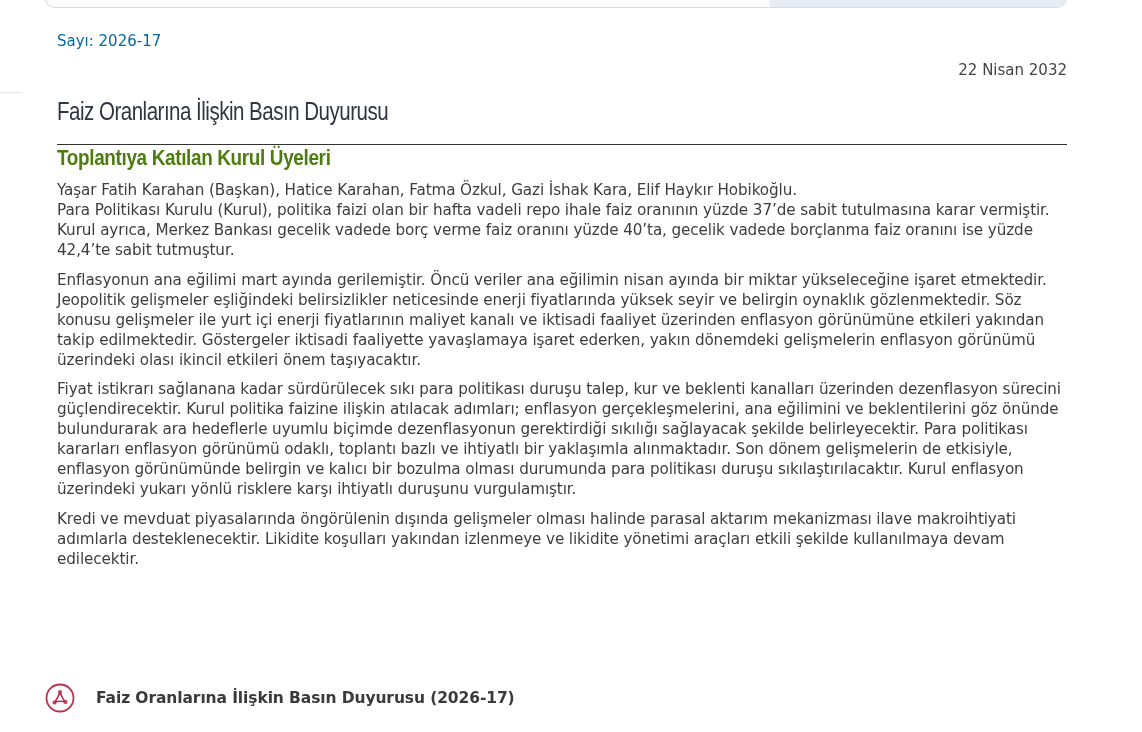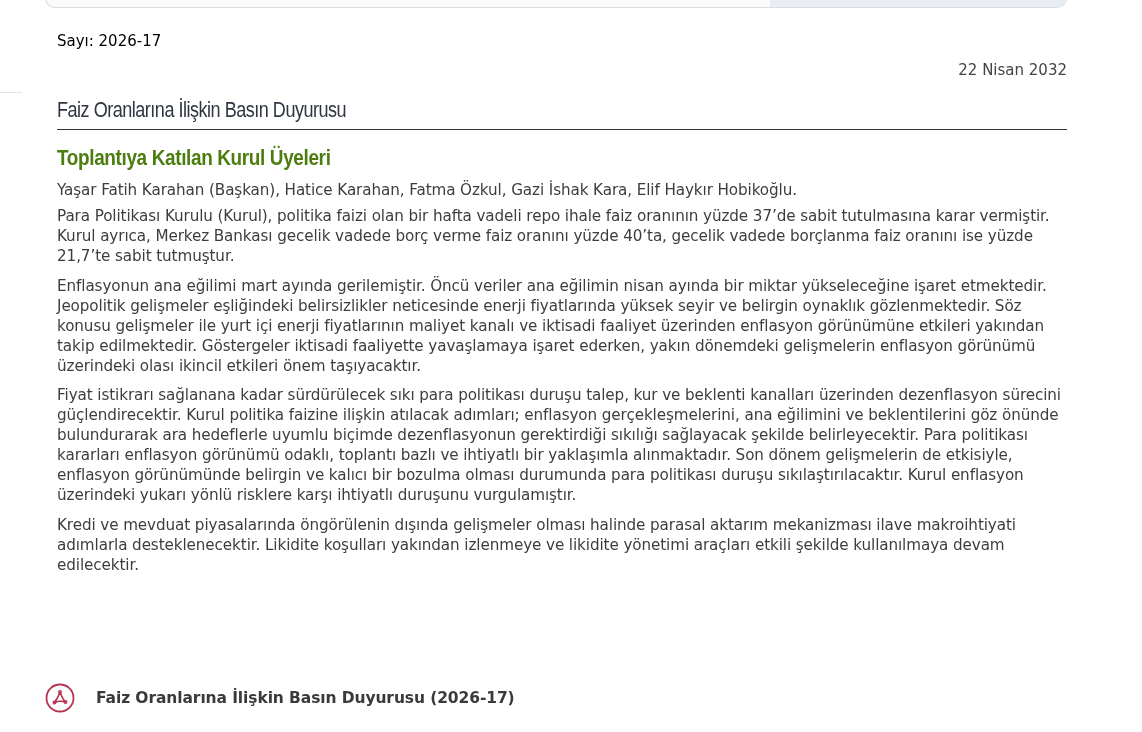--- a/index.html
+++ b/index.html
@@ -37,38 +37,38 @@
       top: 92px;
       width: 22px;
       height: 1px;
       background: #e2e2e2;
     }
     .issue-no {
       position: absolute;
       left: 57px;
       top: 32px;
       font-size: 15px;
-      color: #000000;
+      color: #0369a1;
     }
     .date {
       position: absolute;
       right: 75px;
       top: 61px;
       font-size: 15px;
       color: #444;
     }
     .page-title {
       position: absolute;
       left: 57px;
       top: 97px;
       width: 1010px;
-      padding-bottom: 6px;
+      padding-bottom: 18px;
       border-bottom: 1.5px solid #333;
       font-family: "Liberation Sans", sans-serif;
-      font-size: 22px;
+      font-size: 25px;
       font-weight: normal;
       color: #2f3642;
       letter-spacing: -0.6px;
       transform-origin: left top;
     }
     .page-title span {
       display: inline-block;
       transform: scaleX(0.82);
       transform-origin: left center;
       white-space: nowrap;
@@ -96,21 +96,21 @@
       width: 1012px;
       font-size: 15.2px;
       line-height: 20px;
       color: #3d3d3d;
       letter-spacing: -0.1px;
     }
     .content p {
       margin-bottom: 9.5px;
     }
     .content p.members {
-      margin-bottom: 6px;
+      margin-bottom: 0;
     }
     .attachment {
       position: absolute;
       left: 45px;
       top: 683px;
       display: flex;
       align-items: center;
       gap: 21px;
       text-decoration: none;
       cursor: pointer;
@@ -137,21 +137,21 @@
 
 <div class="issue-no">Sayı: 2026-17</div>
 <div class="date">22 Nisan 2032</div>
 
 <h1 class="page-title"><span>Faiz Oranlarına İlişkin Basın Duyurusu</span></h1>
 
 <h2 class="section-title"><span>Toplantıya Katılan Kurul Üyeleri</span></h2>
 
 <div class="content">
   <p class="members">Yaşar Fatih Karahan (Başkan), Hatice Karahan, Fatma Özkul, Gazi İshak Kara, Elif Haykır Hobikoğlu.</p>
-  <p>Para Politikası Kurulu (Kurul), politika faizi olan bir hafta vadeli repo ihale faiz oranının yüzde 37’de sabit tutulmasına karar vermiştir. Kurul ayrıca, Merkez Bankası gecelik vadede borç verme faiz oranını yüzde 40’ta, gecelik vadede borçlanma faiz oranını ise yüzde 21,7’te sabit tutmuştur.</p>
+  <p>Para Politikası Kurulu (Kurul), politika faizi olan bir hafta vadeli repo ihale faiz oranının yüzde 37’de sabit tutulmasına karar vermiştir. Kurul ayrıca, Merkez Bankası gecelik vadede borç verme faiz oranını yüzde 40’ta, gecelik vadede borçlanma faiz oranını ise yüzde 42,4’te sabit tutmuştur.</p>
   <p>Enflasyonun ana eğilimi mart ayında gerilemiştir. Öncü veriler ana eğilimin nisan ayında bir miktar yükseleceğine işaret etmektedir. Jeopolitik gelişmeler eşliğindeki belirsizlikler neticesinde enerji fiyatlarında yüksek seyir ve belirgin oynaklık gözlenmektedir. Söz konusu gelişmeler ile yurt içi enerji fiyatlarının maliyet kanalı ve iktisadi faaliyet üzerinden enflasyon görünümüne etkileri yakından takip edilmektedir. Göstergeler iktisadi faaliyette yavaşlamaya işaret ederken, yakın dönemdeki gelişmelerin enflasyon görünümü üzerindeki olası ikincil etkileri önem taşıyacaktır.</p>
   <p>Fiyat istikrarı sağlanana kadar sürdürülecek sıkı para politikası duruşu talep, kur ve beklenti kanalları üzerinden dezenflasyon sürecini güçlendirecektir. Kurul politika faizine ilişkin atılacak adımları; enflasyon gerçekleşmelerini, ana eğilimini ve beklentilerini göz önünde bulundurarak ara hedeflerle uyumlu biçimde dezenflasyonun gerektirdiği sıkılığı sağlayacak şekilde belirleyecektir. Para politikası kararları enflasyon görünümü odaklı, toplantı bazlı ve ihtiyatlı bir yaklaşımla alınmaktadır. Son dönem gelişmelerin de etkisiyle, enflasyon görünümünde belirgin ve kalıcı bir bozulma olması durumunda para politikası duruşu sıkılaştırılacaktır. Kurul enflasyon üzerindeki yukarı yönlü risklere karşı ihtiyatlı duruşunu vurgulamıştır.</p>
   <p>Kredi ve mevduat piyasalarında öngörülenin dışında gelişmeler olması halinde parasal aktarım mekanizması ilave makroihtiyati adımlarla desteklenecektir. Likidite koşulları yakından izlenmeye ve likidite yönetimi araçları etkili şekilde kullanılmaya devam edilecektir.</p>
 </div>
 
 <a class="attachment">
   <span class="pdf-icon">
     <svg width="30" height="30" viewBox="0 0 30 30">
       <circle cx="15" cy="15" r="13.5" fill="none" stroke="#b5334f" stroke-width="1.8"></circle>
       <path d="M15 9 C14 12 12 16 9.5 19.5 M15 9 C16 12 17.5 16 20.5 19 M9.5 19.5 C13 18 17 18 20.5 19" fill="none" stroke="#b5334f" stroke-width="1.6" stroke-linecap="round"></path>

